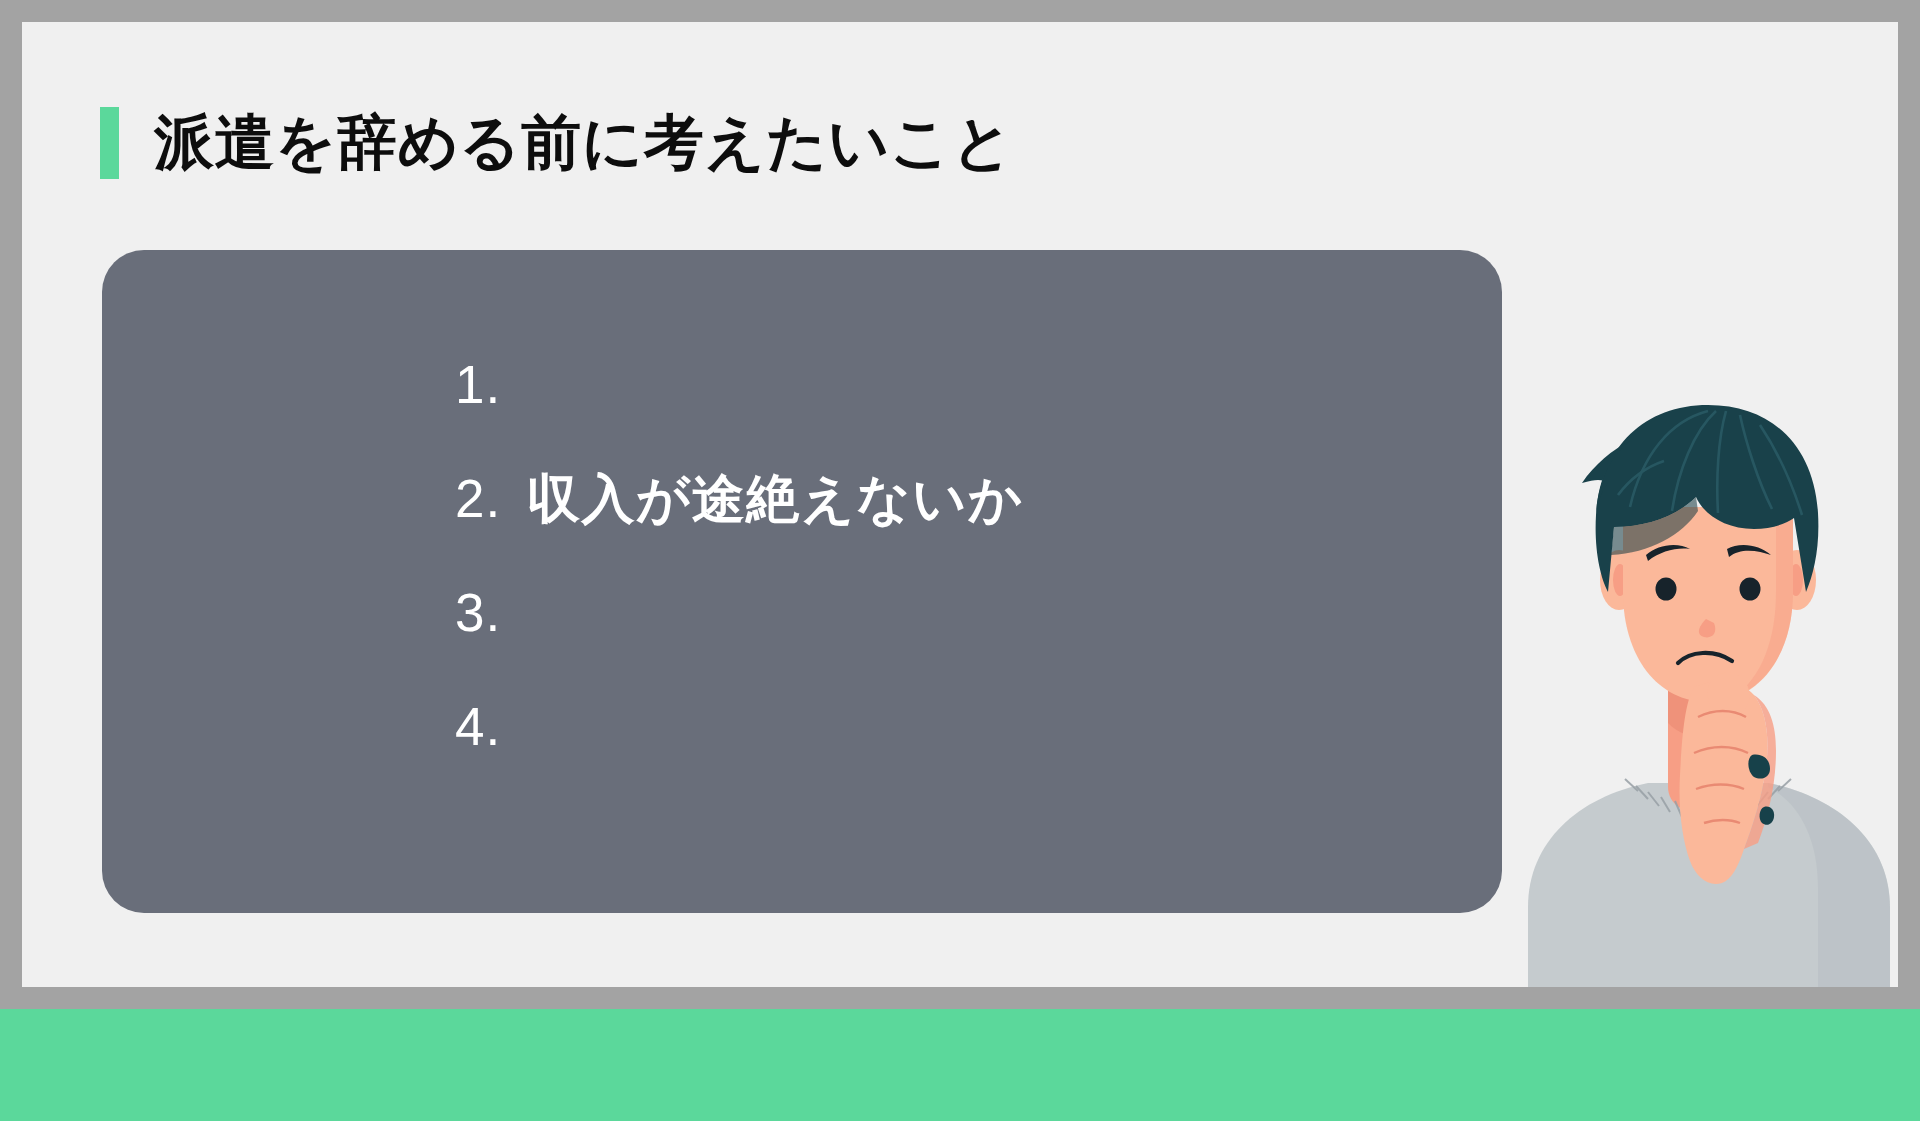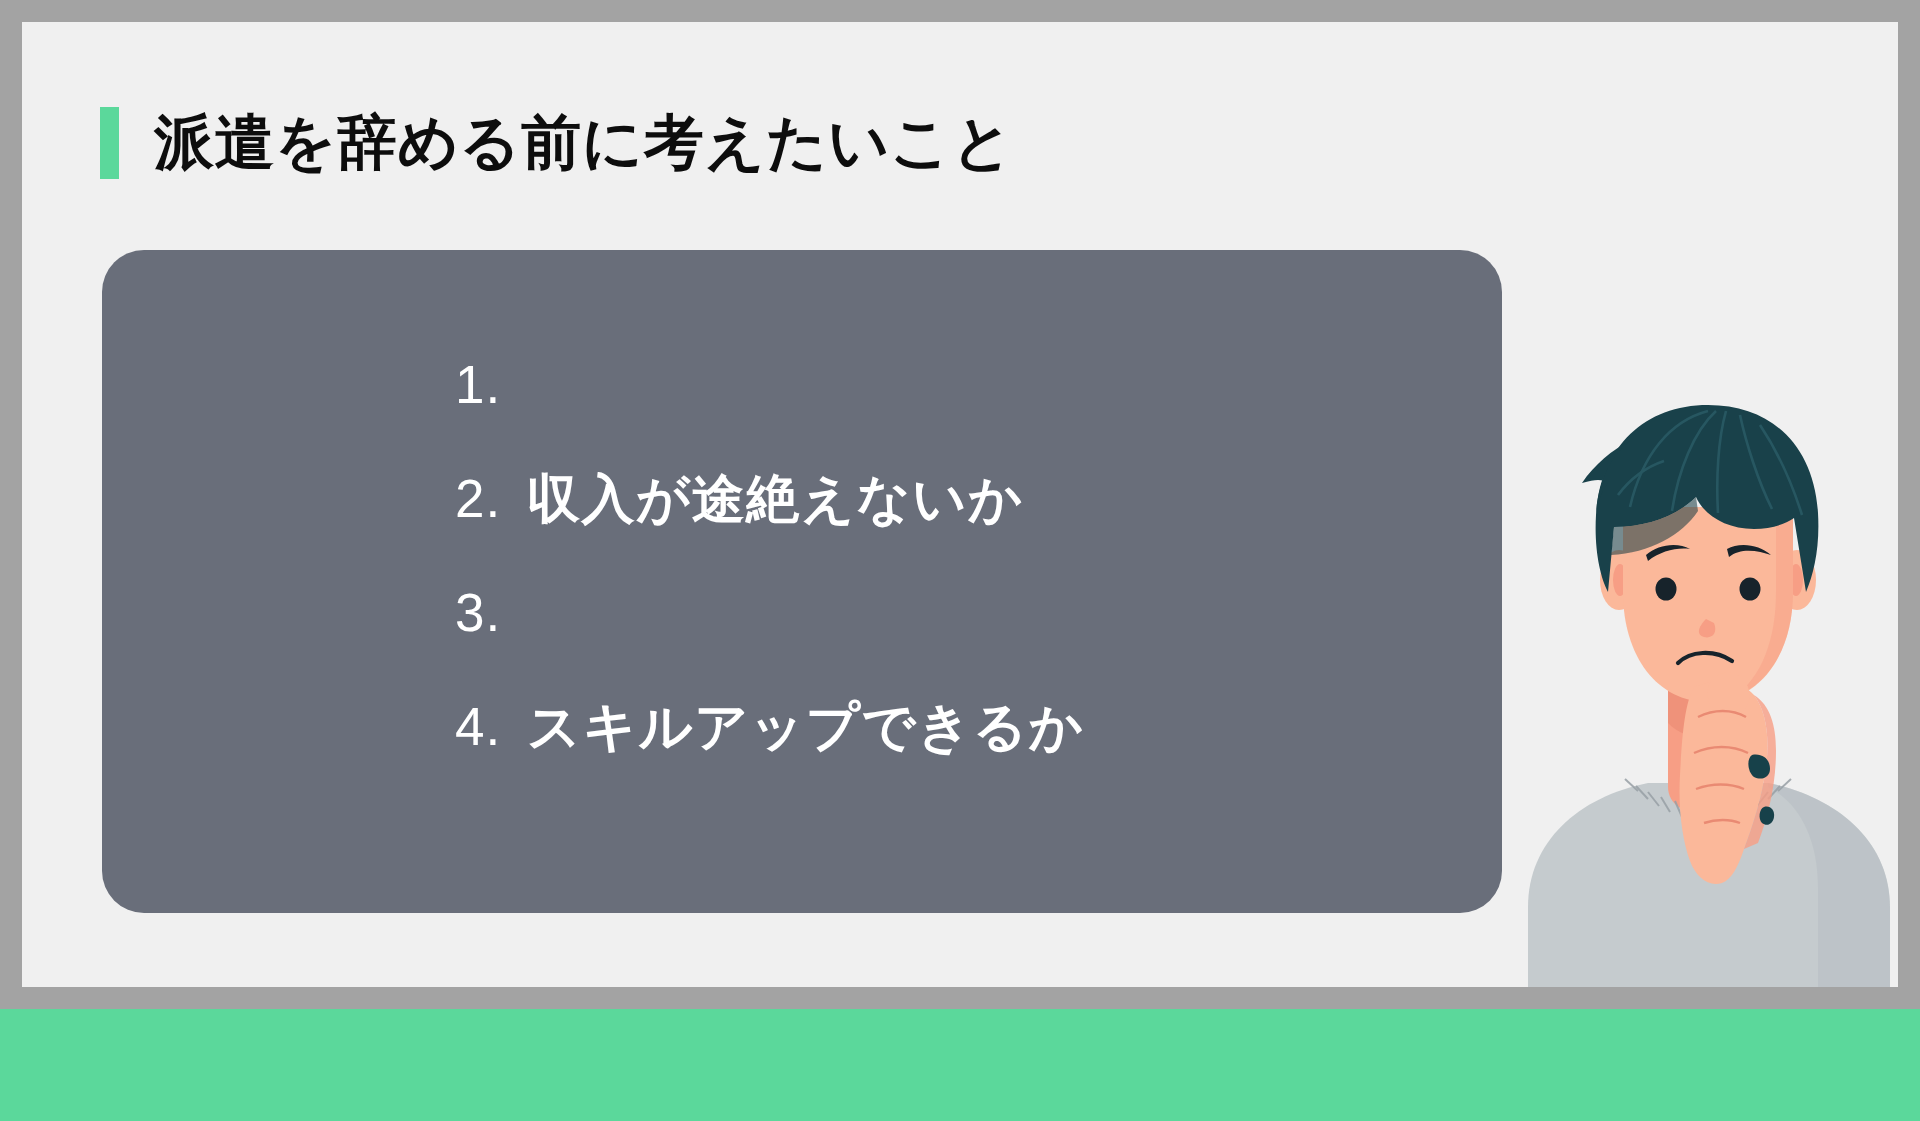--- a/index.html
+++ b/index.html
@@ -143,21 +143,20 @@
           <span class="item-number">2.</span>
           <span class="item-label">収入が途絶えないか</span>
         </div>
 
         <div class="list-item">
           <span class="item-number">3.</span>
         </div>
 
         <div class="list-item">
           <span class="item-number">4.</span>
-          <span class="item-label">スキルアップできるか</span>
         </div>
 
       </div>
     </div>
 
     <div class="character">
       <svg viewBox="0 0 380 600" xmlns="http://www.w3.org/2000/svg" aria-hidden="true">
 
         <g>
           <path d="M 10 600 L 10 520 C 10 455 60 410 130 396 L 250 396 C 320 410 372 455 372 520 L 372 600 Z" fill="#C5CBCE"></path>

